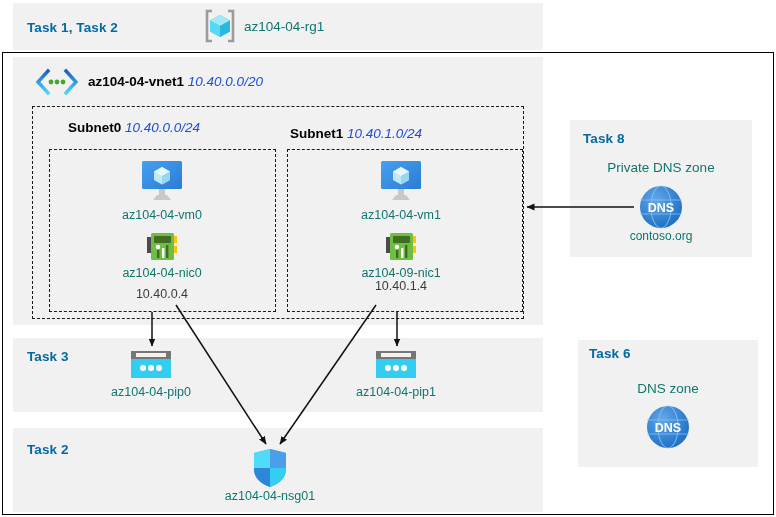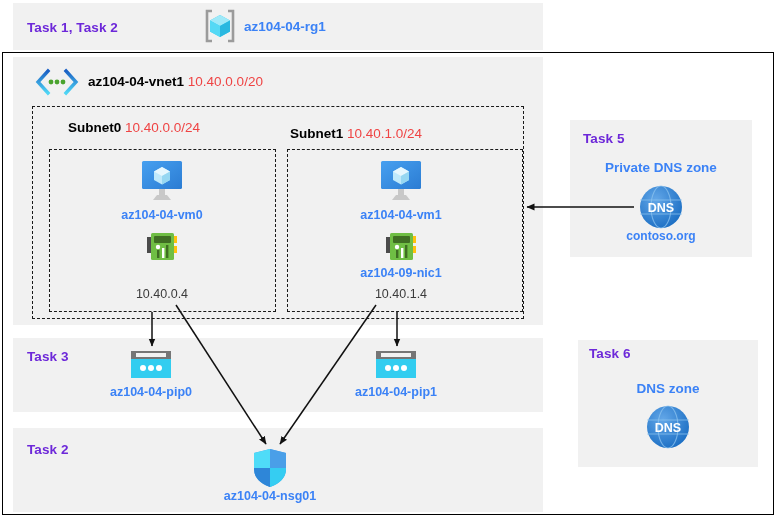--- a/index.html
+++ b/index.html
@@ -4,27 +4,27 @@
 <style>
   html,body{margin:0;padding:0;background:#ffffff;}
   body{font-family:"Liberation Sans",sans-serif;}
   #stage{position:relative;width:776px;height:517px;background:#ffffff;overflow:hidden;}
 
   
   .panel{position:absolute;background:#f1f1f1;}
   .outline{position:absolute;border:1px solid #000;box-sizing:border-box;}
   .dashed{position:absolute;border:1.5px dashed #1a1a1a;box-sizing:border-box;}
 
-  .task-label{position:absolute;color:#6d28d9;font-weight:bold;font-size:13.5px;letter-spacing:.1px;white-space:nowrap;}
-
-  .name{position:absolute;color:#3b82f6;font-weight:bold;font-size:12.5px;white-space:nowrap;text-align:center;}
+  .task-label{position:absolute;color:#0369a1;font-weight:bold;font-size:13.5px;letter-spacing:.1px;white-space:nowrap;}
+
+  .name{position:absolute;color:#0f766e;font-weight:normal;font-size:12.5px;white-space:nowrap;text-align:center;}
   .sub{position:absolute;color:#3b3b3b;font-size:12.5px;white-space:nowrap;text-align:center;}
   .hdr{position:absolute;white-space:nowrap;font-size:13.5px;}
   .hdr b{color:#000;font-weight:bold;}
-  .hdr span{color:#ef4444;font-weight:normal;}
+  .hdr span{color:#1d4ed8;font-weight:normal;font-style:italic;}
 
   .icon{position:absolute;font-weight:bold;}
 
   
   .rg-ic{width:34px;height:34px;}
   
   .vnet-ic{width:44px;height:26px;}
   
   .vm-ic{width:46px;height:42px;}
   .nic-ic{width:32px;height:30px;}
@@ -111,20 +111,21 @@
       <rect x="27" y="4" width="4" height="7" fill="#ffc20e"></rect>
       <rect x="27" y="14" width="4" height="7" fill="#ffc20e"></rect>
       <rect x="5" y="1" width="23" height="27" rx="1.5" fill="#6fbe44"></rect>
       <rect x="8" y="4" width="17" height="7" rx="1" fill="#3f6e23"></rect>
       <circle cx="12" cy="15" r="2.2" fill="#ffffff"></circle>
       <rect x="11" y="18" width="2.4" height="8" fill="#3f6e23"></rect>
       <rect x="16" y="16" width="2.4" height="10" fill="#ffffff"></rect>
       <rect x="20" y="13" width="2.4" height="13" fill="#3f6e23"></rect>
     </svg>
   </div>
+  <div class="name" style="left:82px;top:266px;width:160px;">az104-04-nic0</div>
   <div class="sub" style="left:82px;top:287px;width:160px;">10.40.0.4</div>
 
   <div class="hdr" style="left:290px;top:126px;">
     <b>Subnet1</b>
     <span>10.40.1.0/24</span>
   </div>
   <div class="dashed" style="left:287px;top:149px;width:236px;height:163px;"></div>
 
   <div class="icon vm-ic" style="left:378px;top:160px;">
     <svg viewBox="0 0 46 42" width="46" height="42">
@@ -145,21 +146,21 @@
       <rect x="27" y="14" width="4" height="7" fill="#ffc20e"></rect>
       <rect x="5" y="1" width="23" height="27" rx="1.5" fill="#6fbe44"></rect>
       <rect x="8" y="4" width="17" height="7" rx="1" fill="#3f6e23"></rect>
       <circle cx="12" cy="15" r="2.2" fill="#ffffff"></circle>
       <rect x="11" y="18" width="2.4" height="8" fill="#3f6e23"></rect>
       <rect x="16" y="16" width="2.4" height="10" fill="#ffffff"></rect>
       <rect x="20" y="13" width="2.4" height="13" fill="#3f6e23"></rect>
     </svg>
   </div>
   <div class="name" style="left:321px;top:266px;width:160px;">az104-09-nic1</div>
-  <div class="sub" style="left:321px;top:287px;width:160px;">10.40.1.4</div>
+  <div class="sub" style="left:321px;top:279px;width:160px;">10.40.1.4</div>
 
   <div class="panel" style="left:13px;top:338px;width:530px;height:74px;"></div>
   <div class="task-label" style="left:27px;top:349px;">Task 3</div>
 
   <div class="icon pip-ic" style="left:130px;top:350px;">
     <svg viewBox="0 0 42 30" width="42" height="30">
       <rect x="1" y="1" width="40" height="8" fill="#767676"></rect>
       <rect x="6" y="3" width="30" height="4" fill="#f2f2f2"></rect>
       <rect x="1" y="9" width="40" height="19" fill="#32cdf0"></rect>
       <circle cx="13" cy="18" r="3" fill="#ffffff"></circle>
@@ -189,21 +190,21 @@
       <path d="M17 1 L33 5 L33 21 Q33 33 17 39 Q1 33 1 21 L1 5 Z" fill="#3f9ee8"></path>
       <path d="M17 1 L1 5 L1 20 L17 20 Z" fill="#4fdcf8"></path>
       <path d="M17 1 L33 5 L33 20 L17 20 Z" fill="#4a9fe8"></path>
       <path d="M1 20 L17 20 L17 39 Q1 33 1 21 Z" fill="#2e86d8"></path>
       <path d="M17 20 L33 20 L33 21 Q33 33 17 39 Z" fill="#35cdf2"></path>
     </svg>
   </div>
   <div class="name" style="left:190px;top:489px;width:160px;">az104-04-nsg01</div>
 
   <div class="panel" style="left:570px;top:120px;width:182px;height:137px;"></div>
-  <div class="task-label" style="left:583px;top:131px;">Task 5</div>
+  <div class="task-label" style="left:583px;top:131px;">Task 8</div>
   <div class="name" style="left:581px;top:160px;width:160px;font-size:13.5px;">Private DNS zone</div>
 
   <div class="icon dns-ic" style="left:638px;top:184px;">
     <svg viewBox="0 0 46 46" width="46" height="46">
       <defs>
         <radialGradient id="dnsg" cx="38%" cy="32%" r="72%">
           <stop offset="0%" stop-color="#63a7e8"></stop>
             <stop offset="100%" stop-color="#1c6fc4"></stop>
         </radialGradient>
       </defs>

